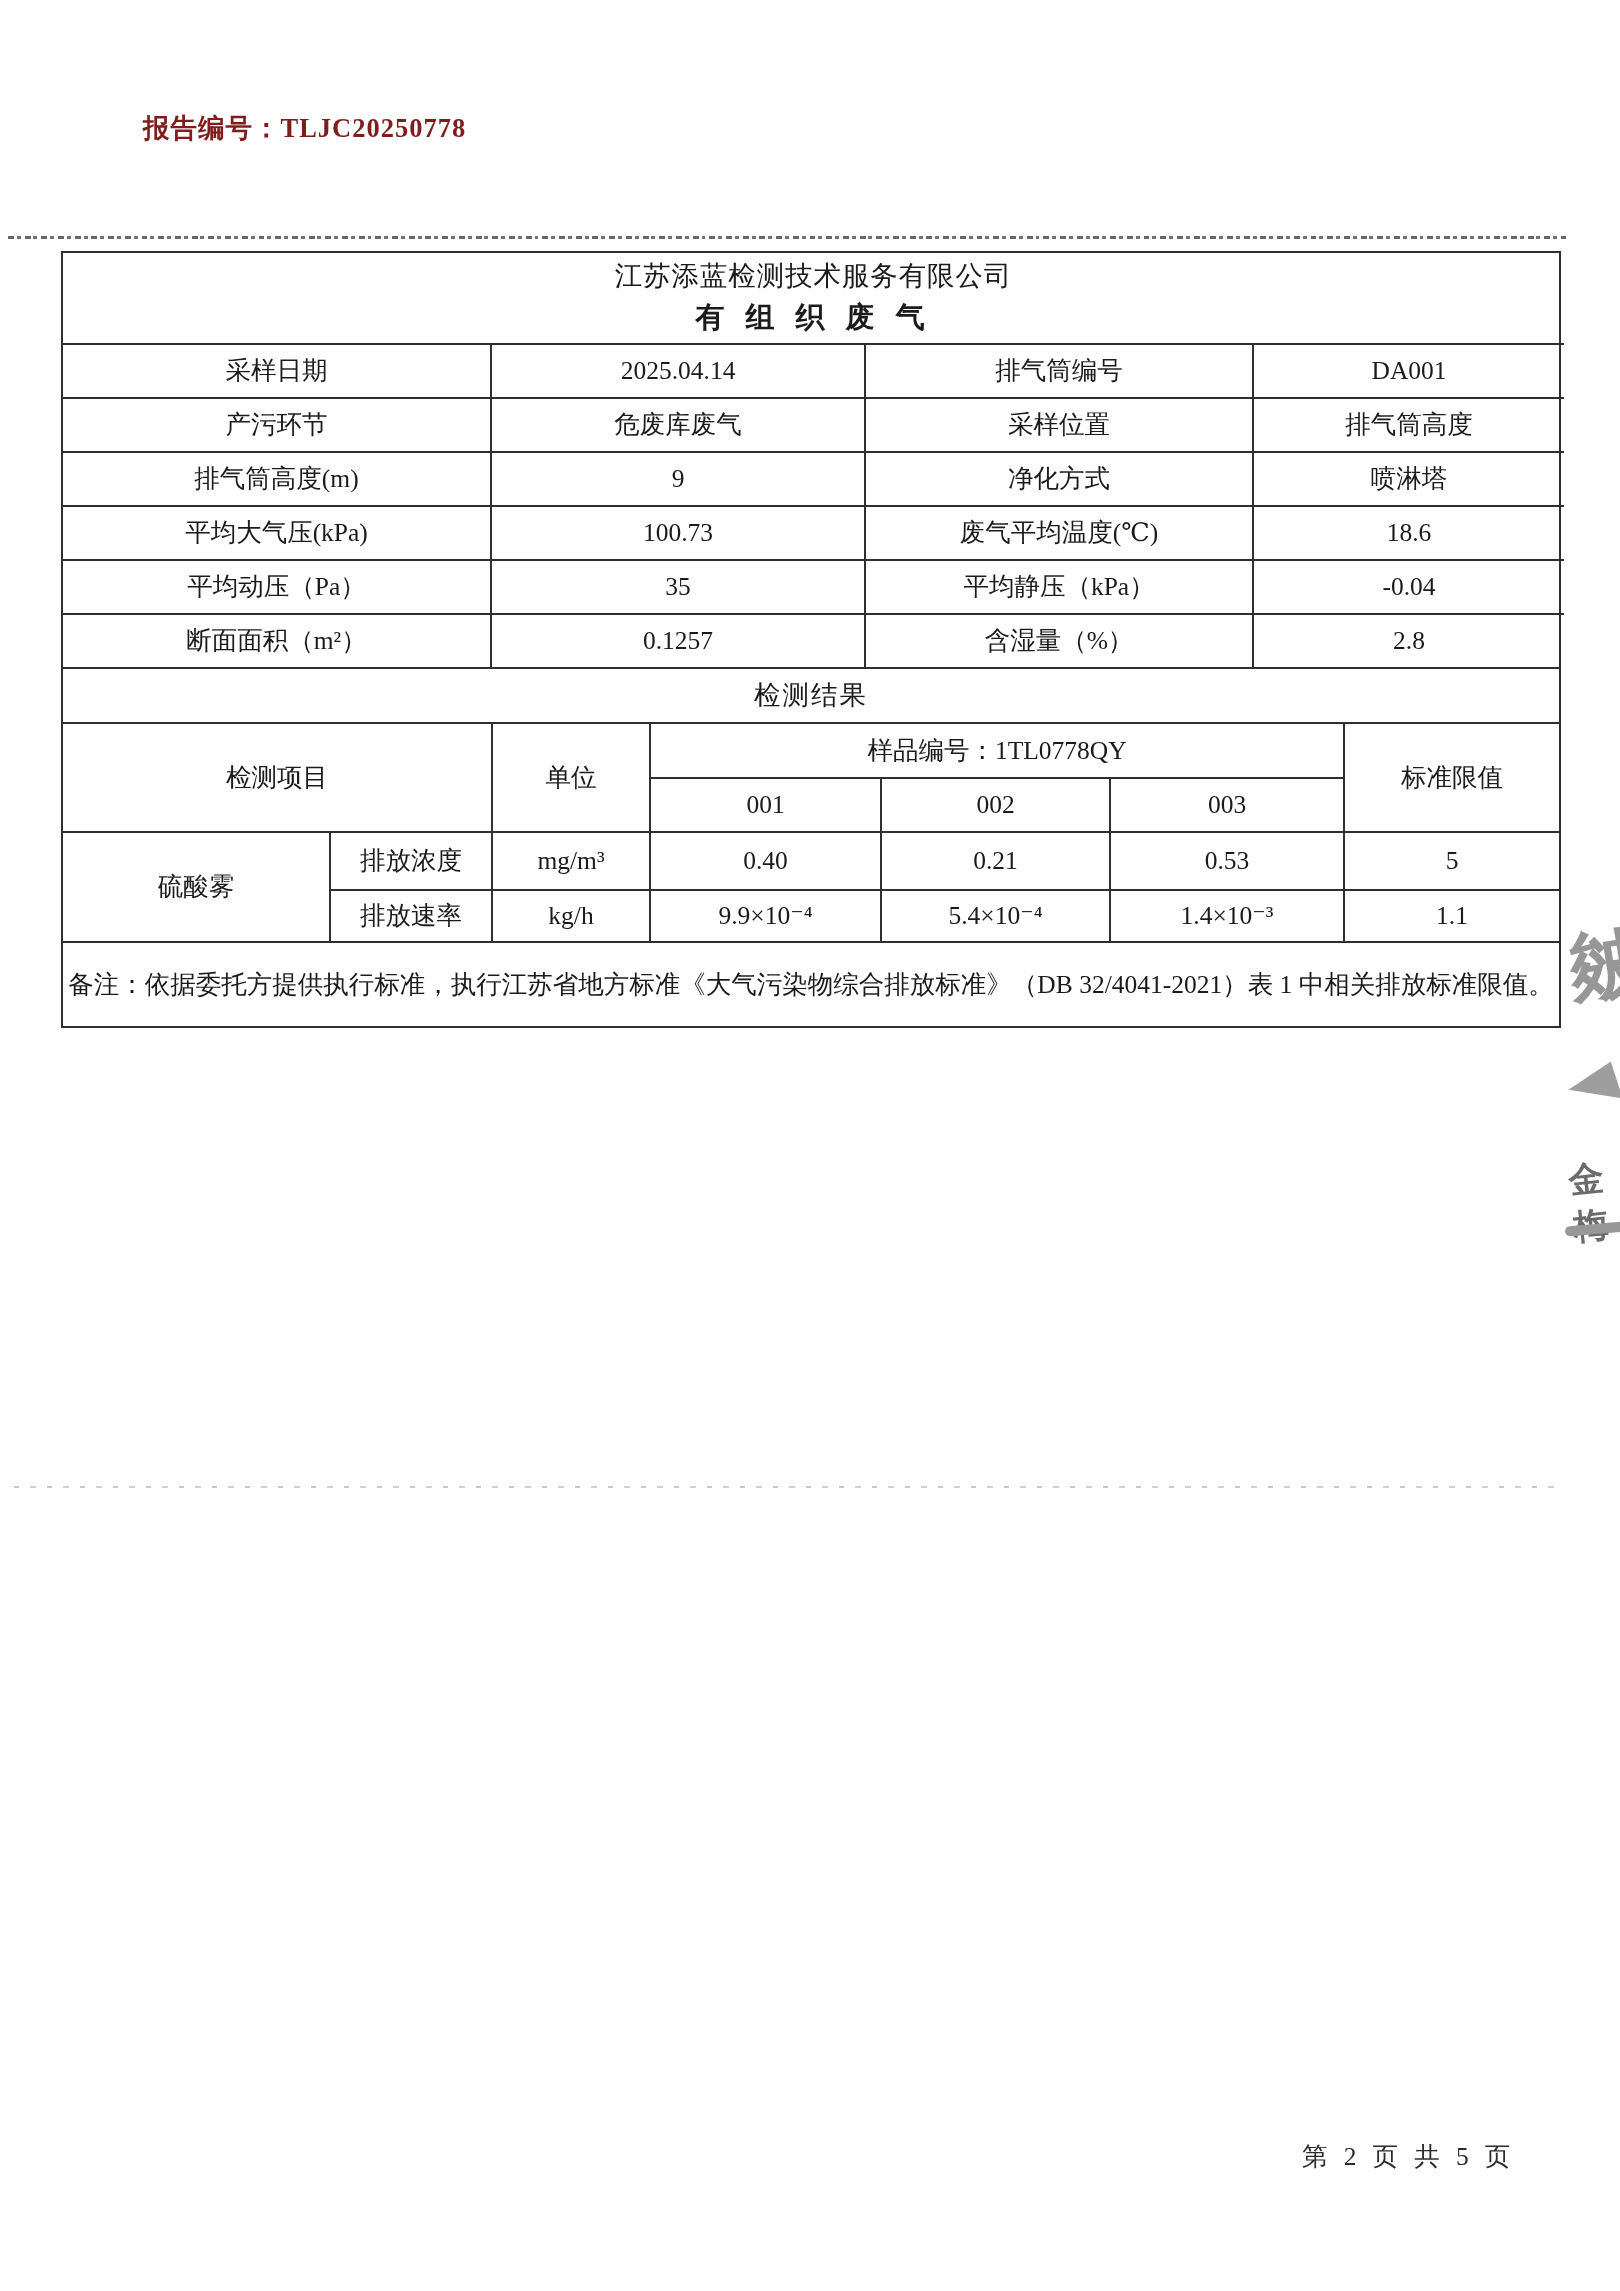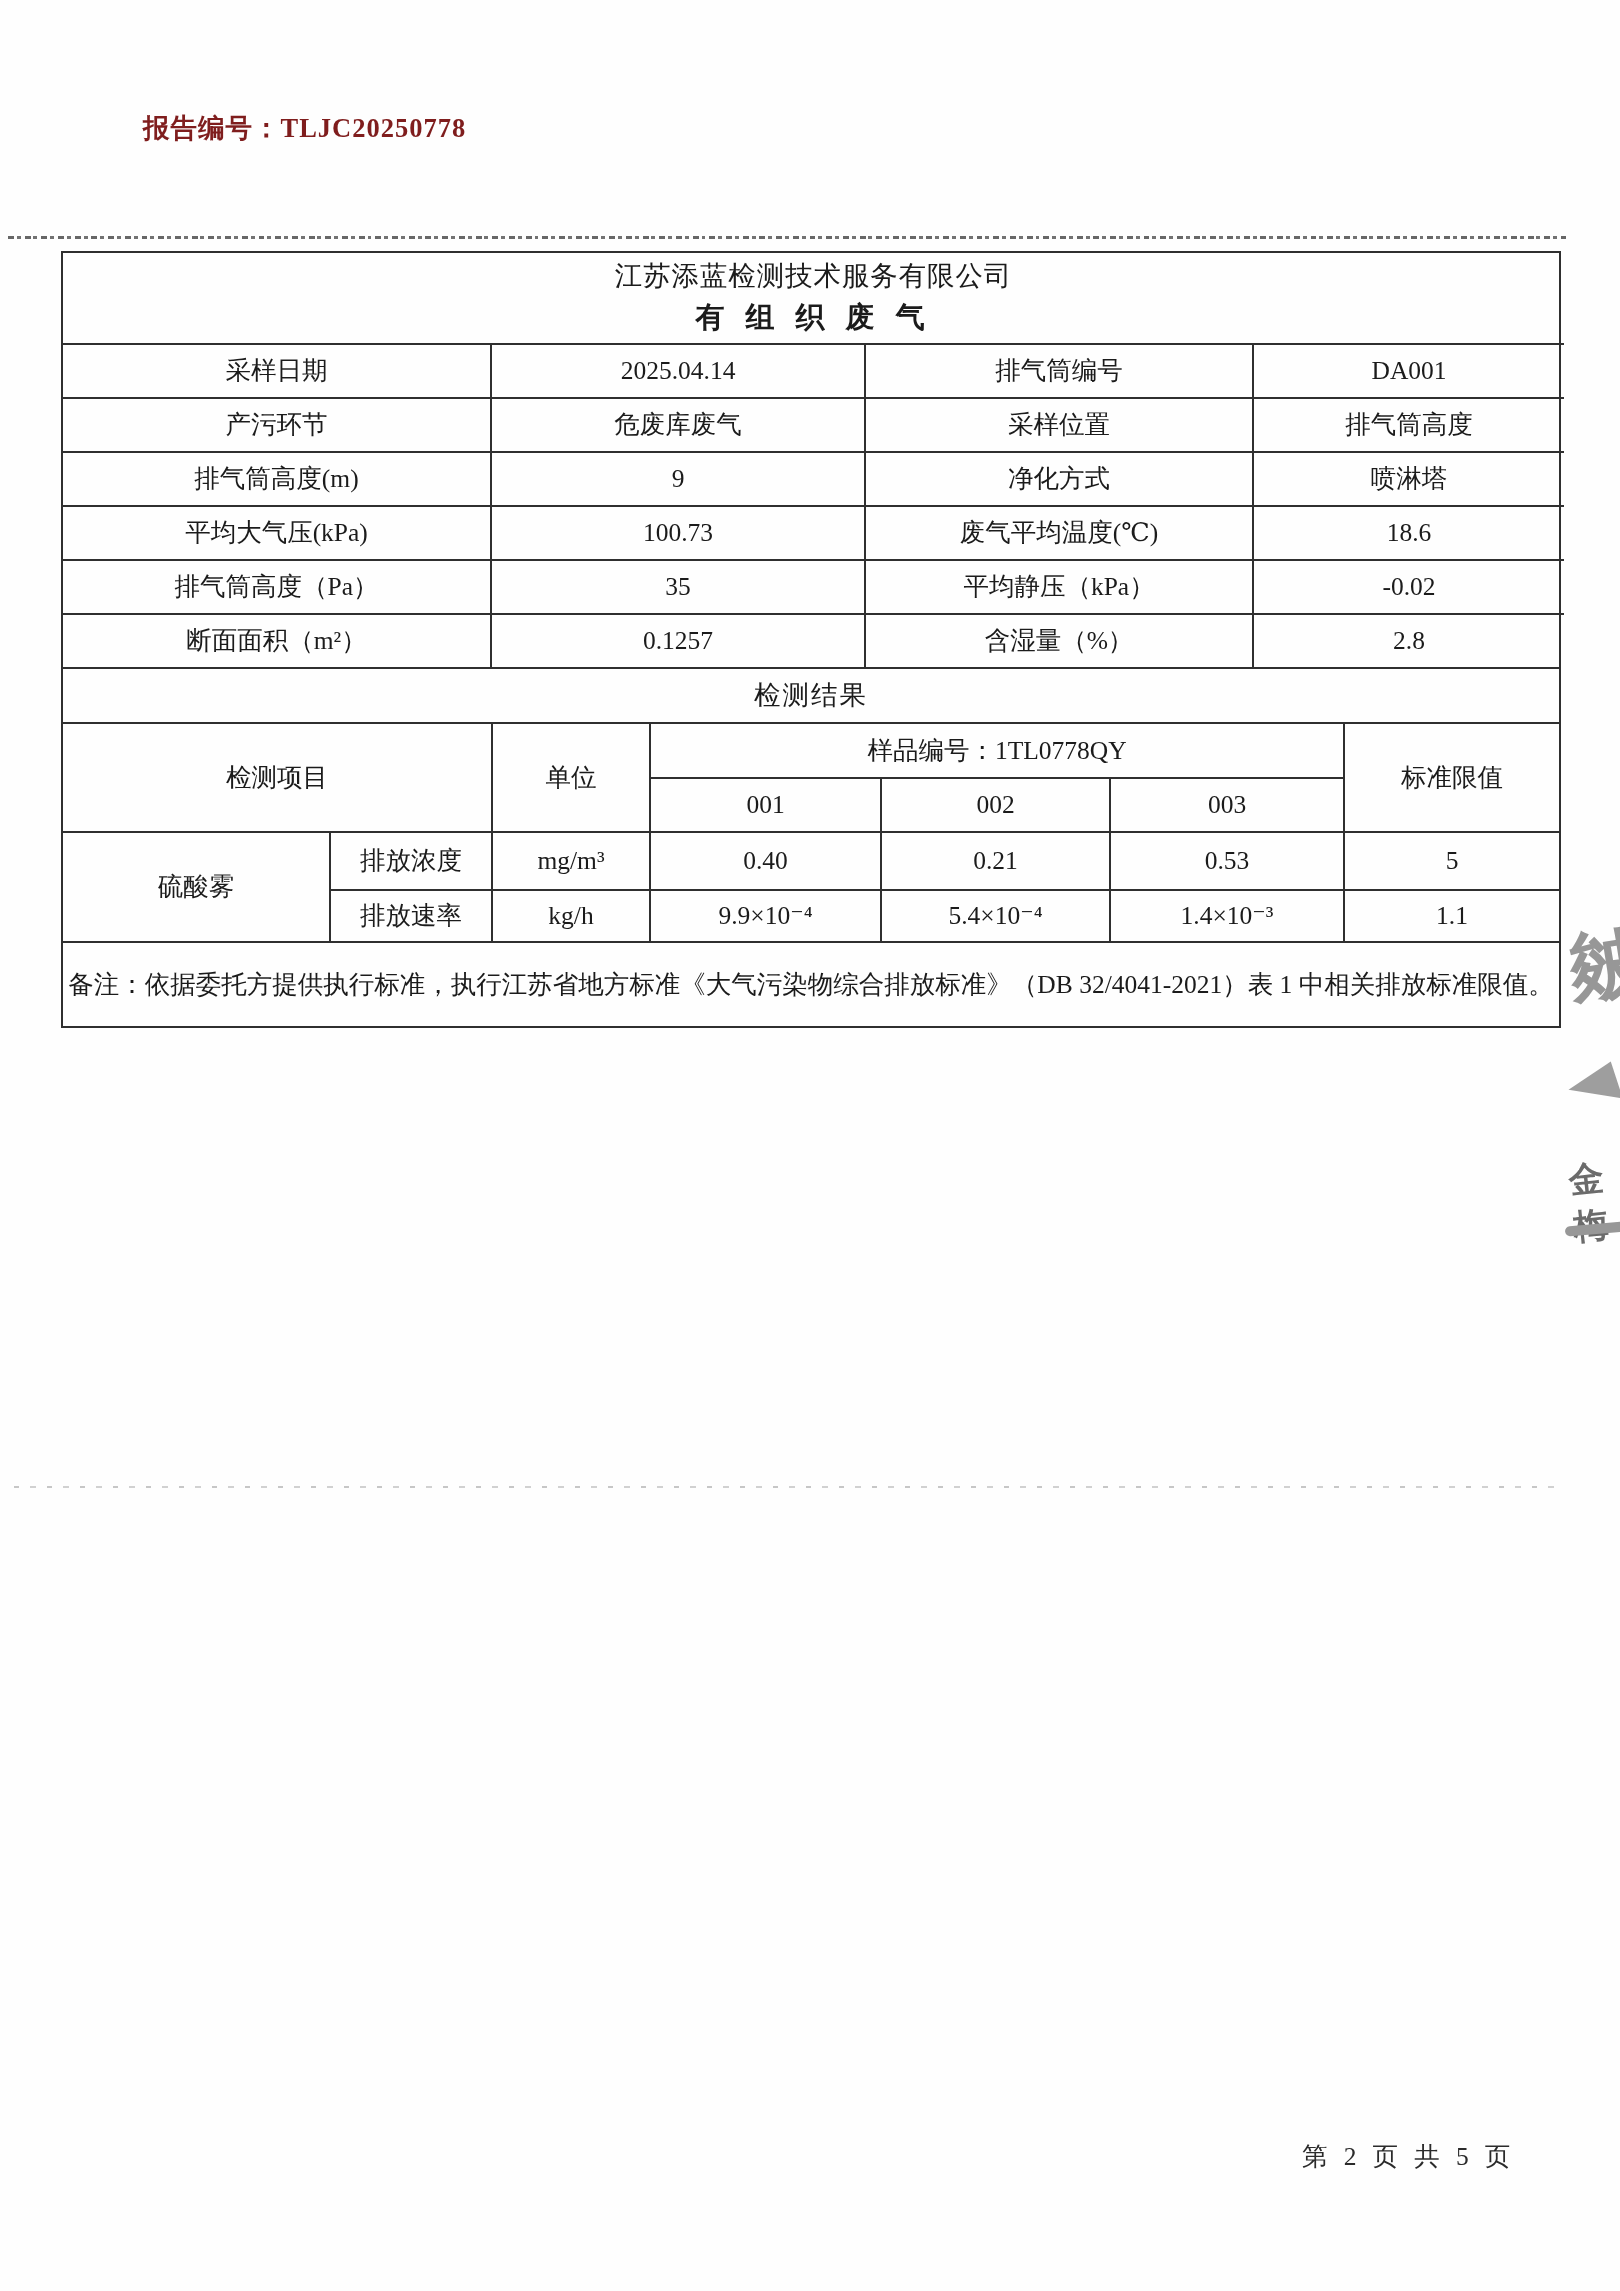--- a/index.html
+++ b/index.html
@@ -171,24 +171,24 @@
           <td>净化方式</td>
           <td>喷淋塔</td>
         </tr>
         <tr class="info-row">
           <td>平均大气压(kPa)</td>
           <td>100.73</td>
           <td>废气平均温度(℃)</td>
           <td>18.6</td>
         </tr>
         <tr class="info-row">
-          <td>排气筒高度（Pa）</td>
+          <td>平均动压（Pa）</td>
           <td>35</td>
           <td>平均静压（kPa）</td>
-          <td>-0.02</td>
+          <td>-0.04</td>
         </tr>
         <tr class="info-row">
           <td>断面面积（m²）</td>
           <td>0.1257</td>
           <td>含湿量（%）</td>
           <td>2.8</td>
         </tr>
       </tbody>
     </table>
 

